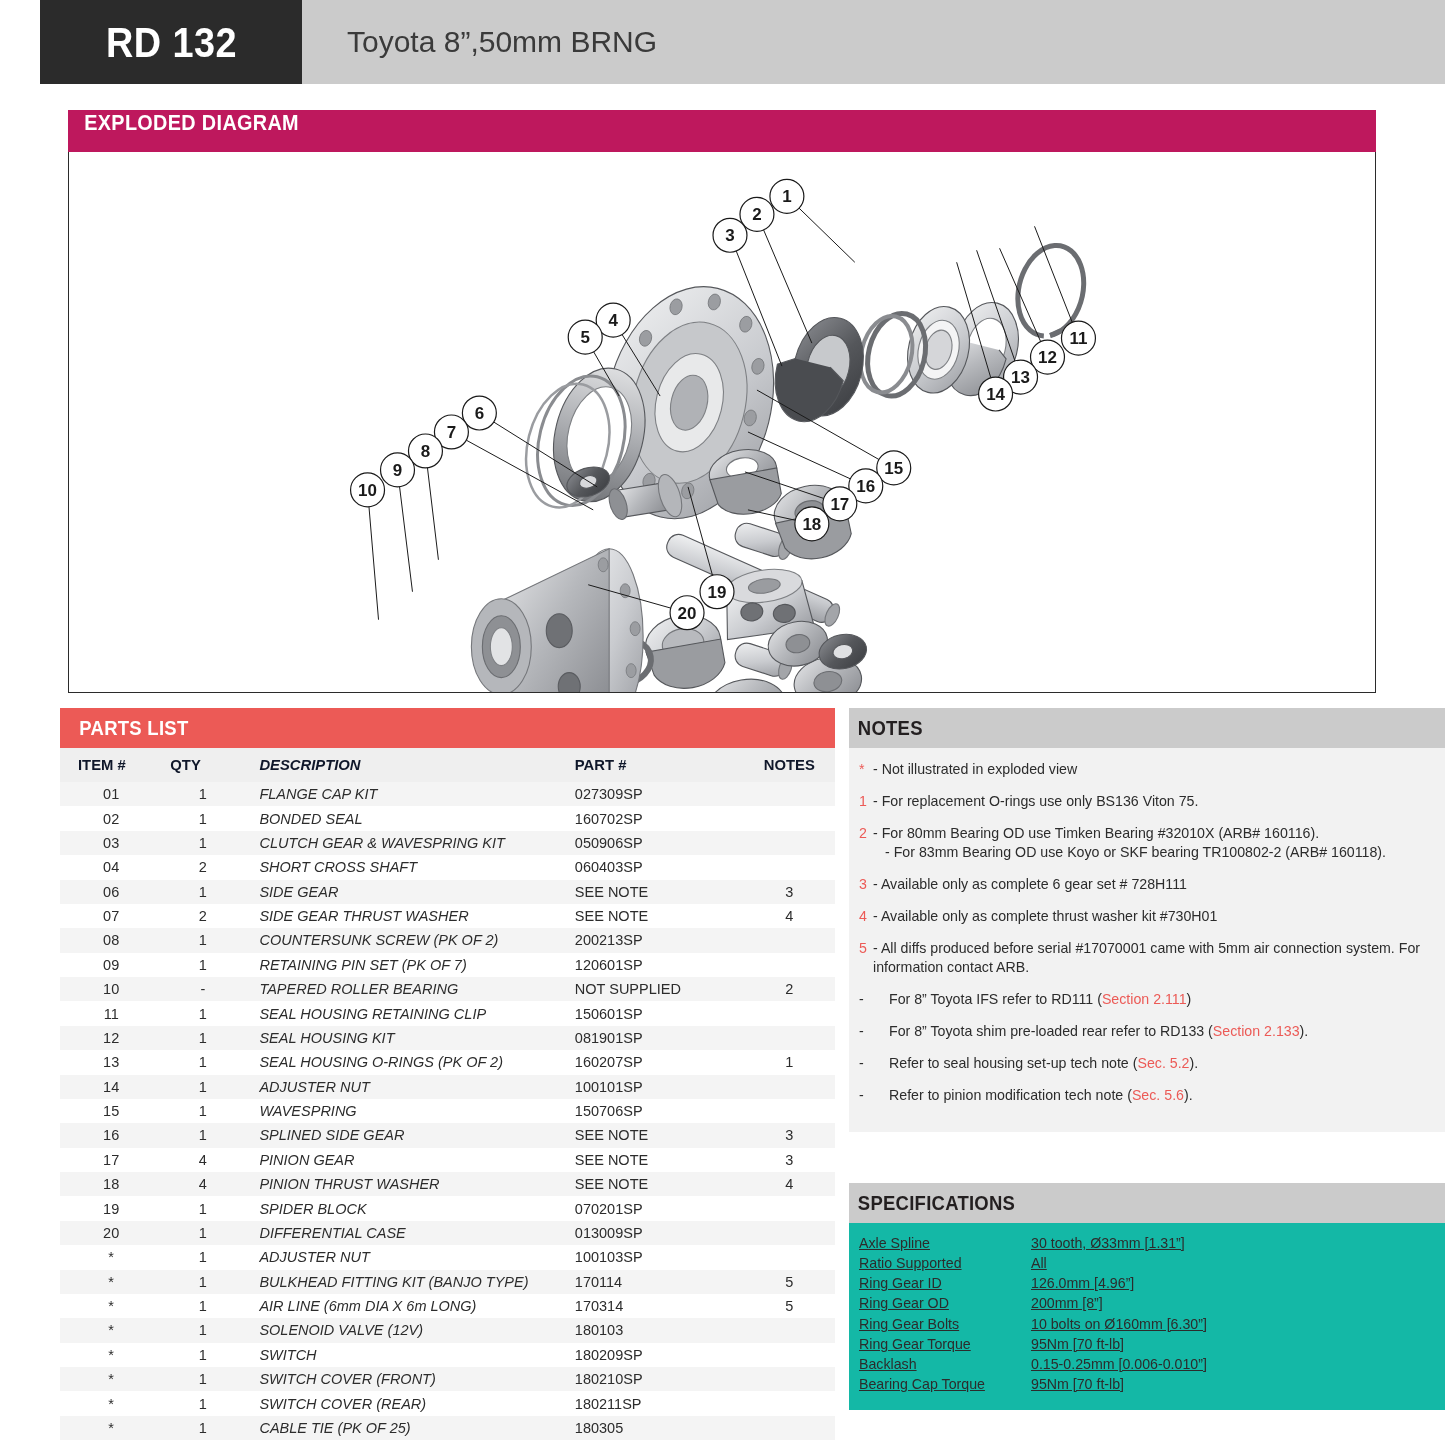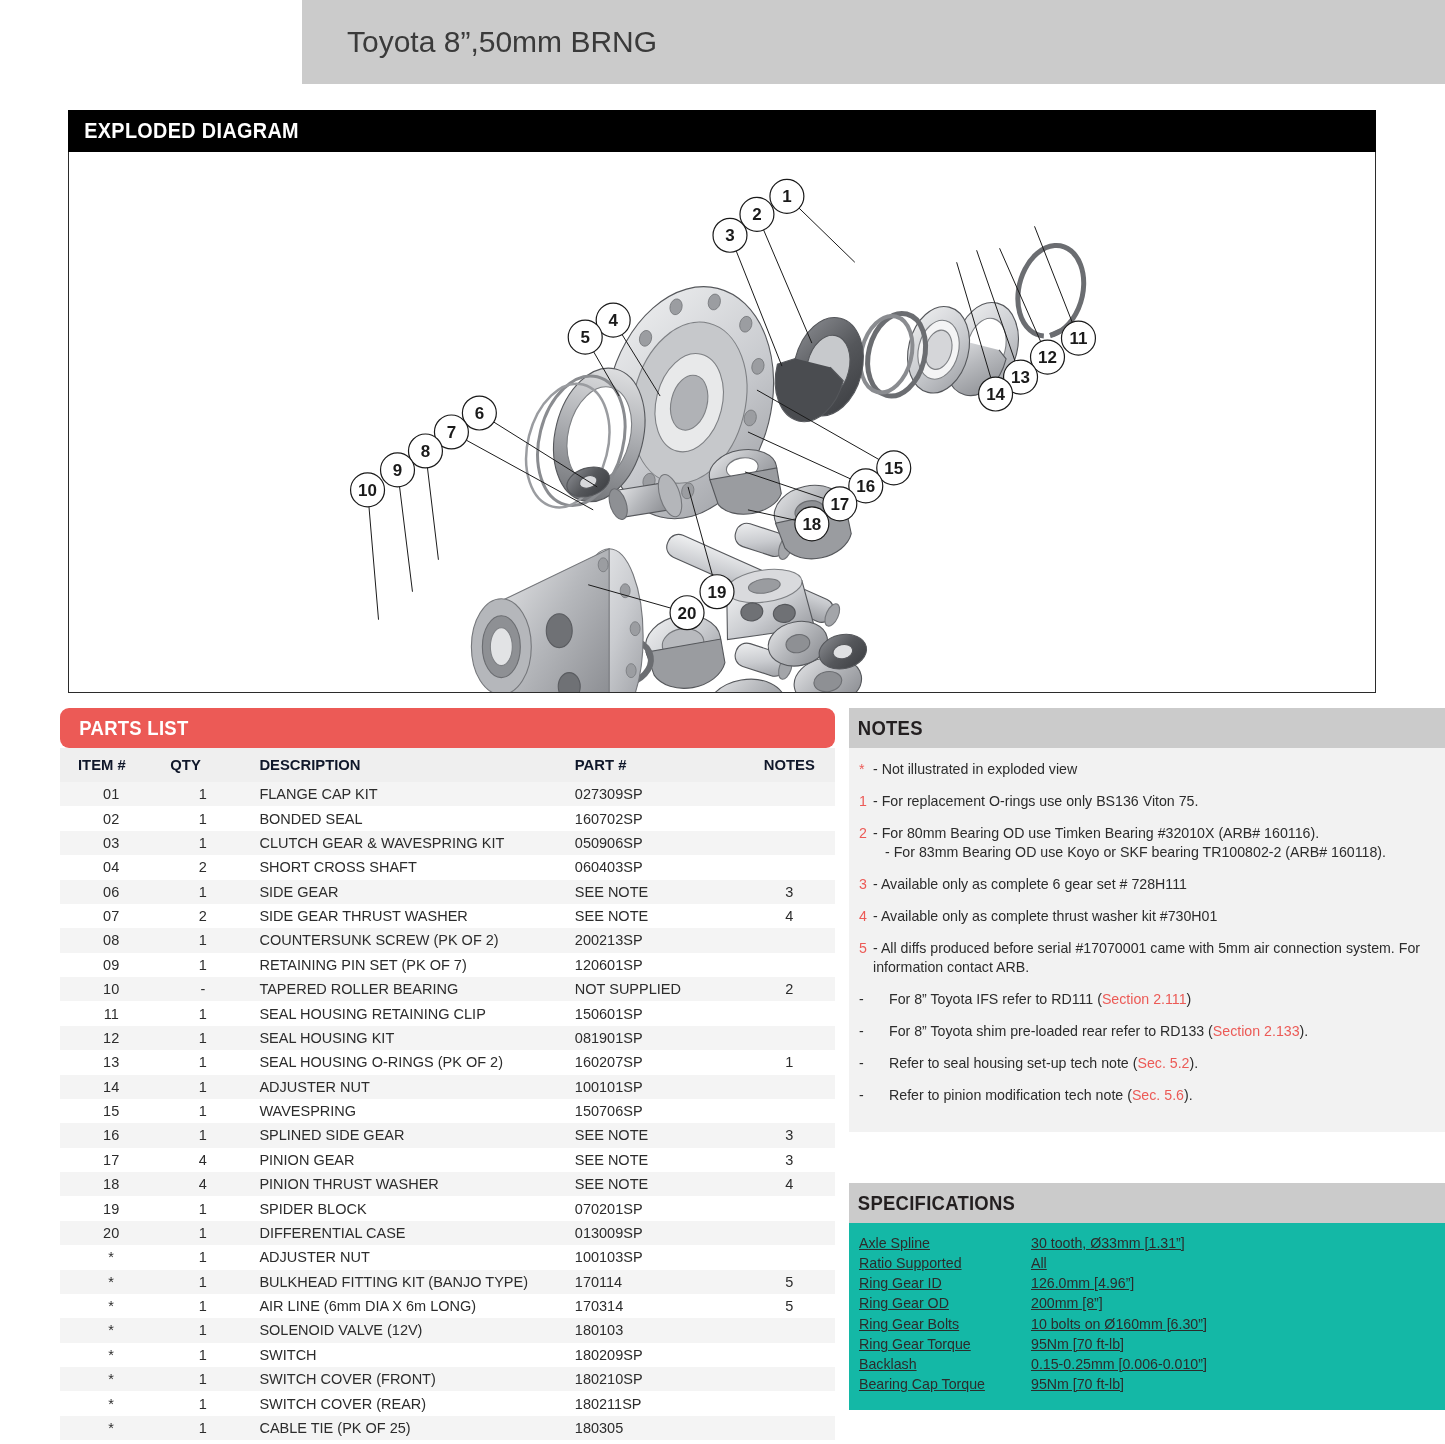--- a/index.html
+++ b/index.html
@@ -54,24 +54,23 @@
     font-family: "Liberation Sans", sans-serif;
   }
 
   
   .diagram-section {
     position: absolute;
     left: 68px; top: 110px;
     width: 1308px;
   }
   .diagram-bar {
-    background: #000000;
+    background: #be185d;
     height: 42px;
     display: flex;
-    align-items: center;
   }
   .diagram-bar-label {
     color: #ffffff;
     font-size: 22px;
     font-weight: bold;
     letter-spacing: 0.4px;
     padding-left: 18px;
     transform: scaleX(0.9);
     transform-origin: left center;
   }
@@ -89,21 +88,20 @@
   .parts-panel {
     position: absolute;
     left: 60px; top: 708px;
     width: 775px;
   }
   .parts-bar {
     background: #ec5a56;
     height: 40px;
     display: flex;
     align-items: center;
-    border-radius: 9px;
   }
   .parts-bar-label {
     color: #ffffff;
     font-size: 21px;
     font-weight: bold;
     letter-spacing: 0.3px;
     padding-left: 22px;
     transform: scaleX(0.88);
     transform-origin: left center;
   }
@@ -122,21 +120,21 @@
   }
   table.parts-table tbody td {
     padding: 4.2px 0;
     color: #2c2c2c;
   }
   table.parts-table tbody tr:nth-child(odd) { background: #f4f4f4; }
   table.parts-table tbody tr:nth-child(even) { background: #ffffff; }
 
   .col-item   { width: 90px;  text-align: center !important; }
   .col-qty    { width: 78px;  text-align: center !important; }
-  .col-desc   { width: 330px; padding-left: 16px !important; }
+  .col-desc   { width: 330px; padding-left: 16px !important; font-style: italic; }
   .col-part   { width: 180px; padding-left: 8px !important; }
   .col-notes  { width: 96px;  text-align: center !important; }
 
   thead th.col-item  { padding-left: 18px !important; text-align: left !important; }
   thead th.col-qty   { padding-left: 8px !important;  text-align: left !important; }
   thead th.col-notes { padding-left: 0 !important;    text-align: center !important; }
 
   
   .notes-panel {
     position: absolute;
@@ -199,20 +197,23 @@
   }
   table.specs-table { border-collapse: collapse; }
   table.specs-table td { padding: 0; vertical-align: top; }
   td.spec-label { width: 172px; padding-right: 8px; }
   td.spec-value { }
 </style>
 </head>
 <body>
 
 <div class="top-header">
+  <div class="header-code-block">
+    <span class="header-code">RD 132</span>
+  </div>
   <div class="header-title-block">
     <span class="header-title">Toyota 8”,50mm BRNG</span>
   </div>
 </div>
 
 <div class="diagram-section">
   <div class="diagram-bar">
     <span class="diagram-bar-label">EXPLODED DIAGRAM</span>
   </div>
   <div class="diagram-box">

